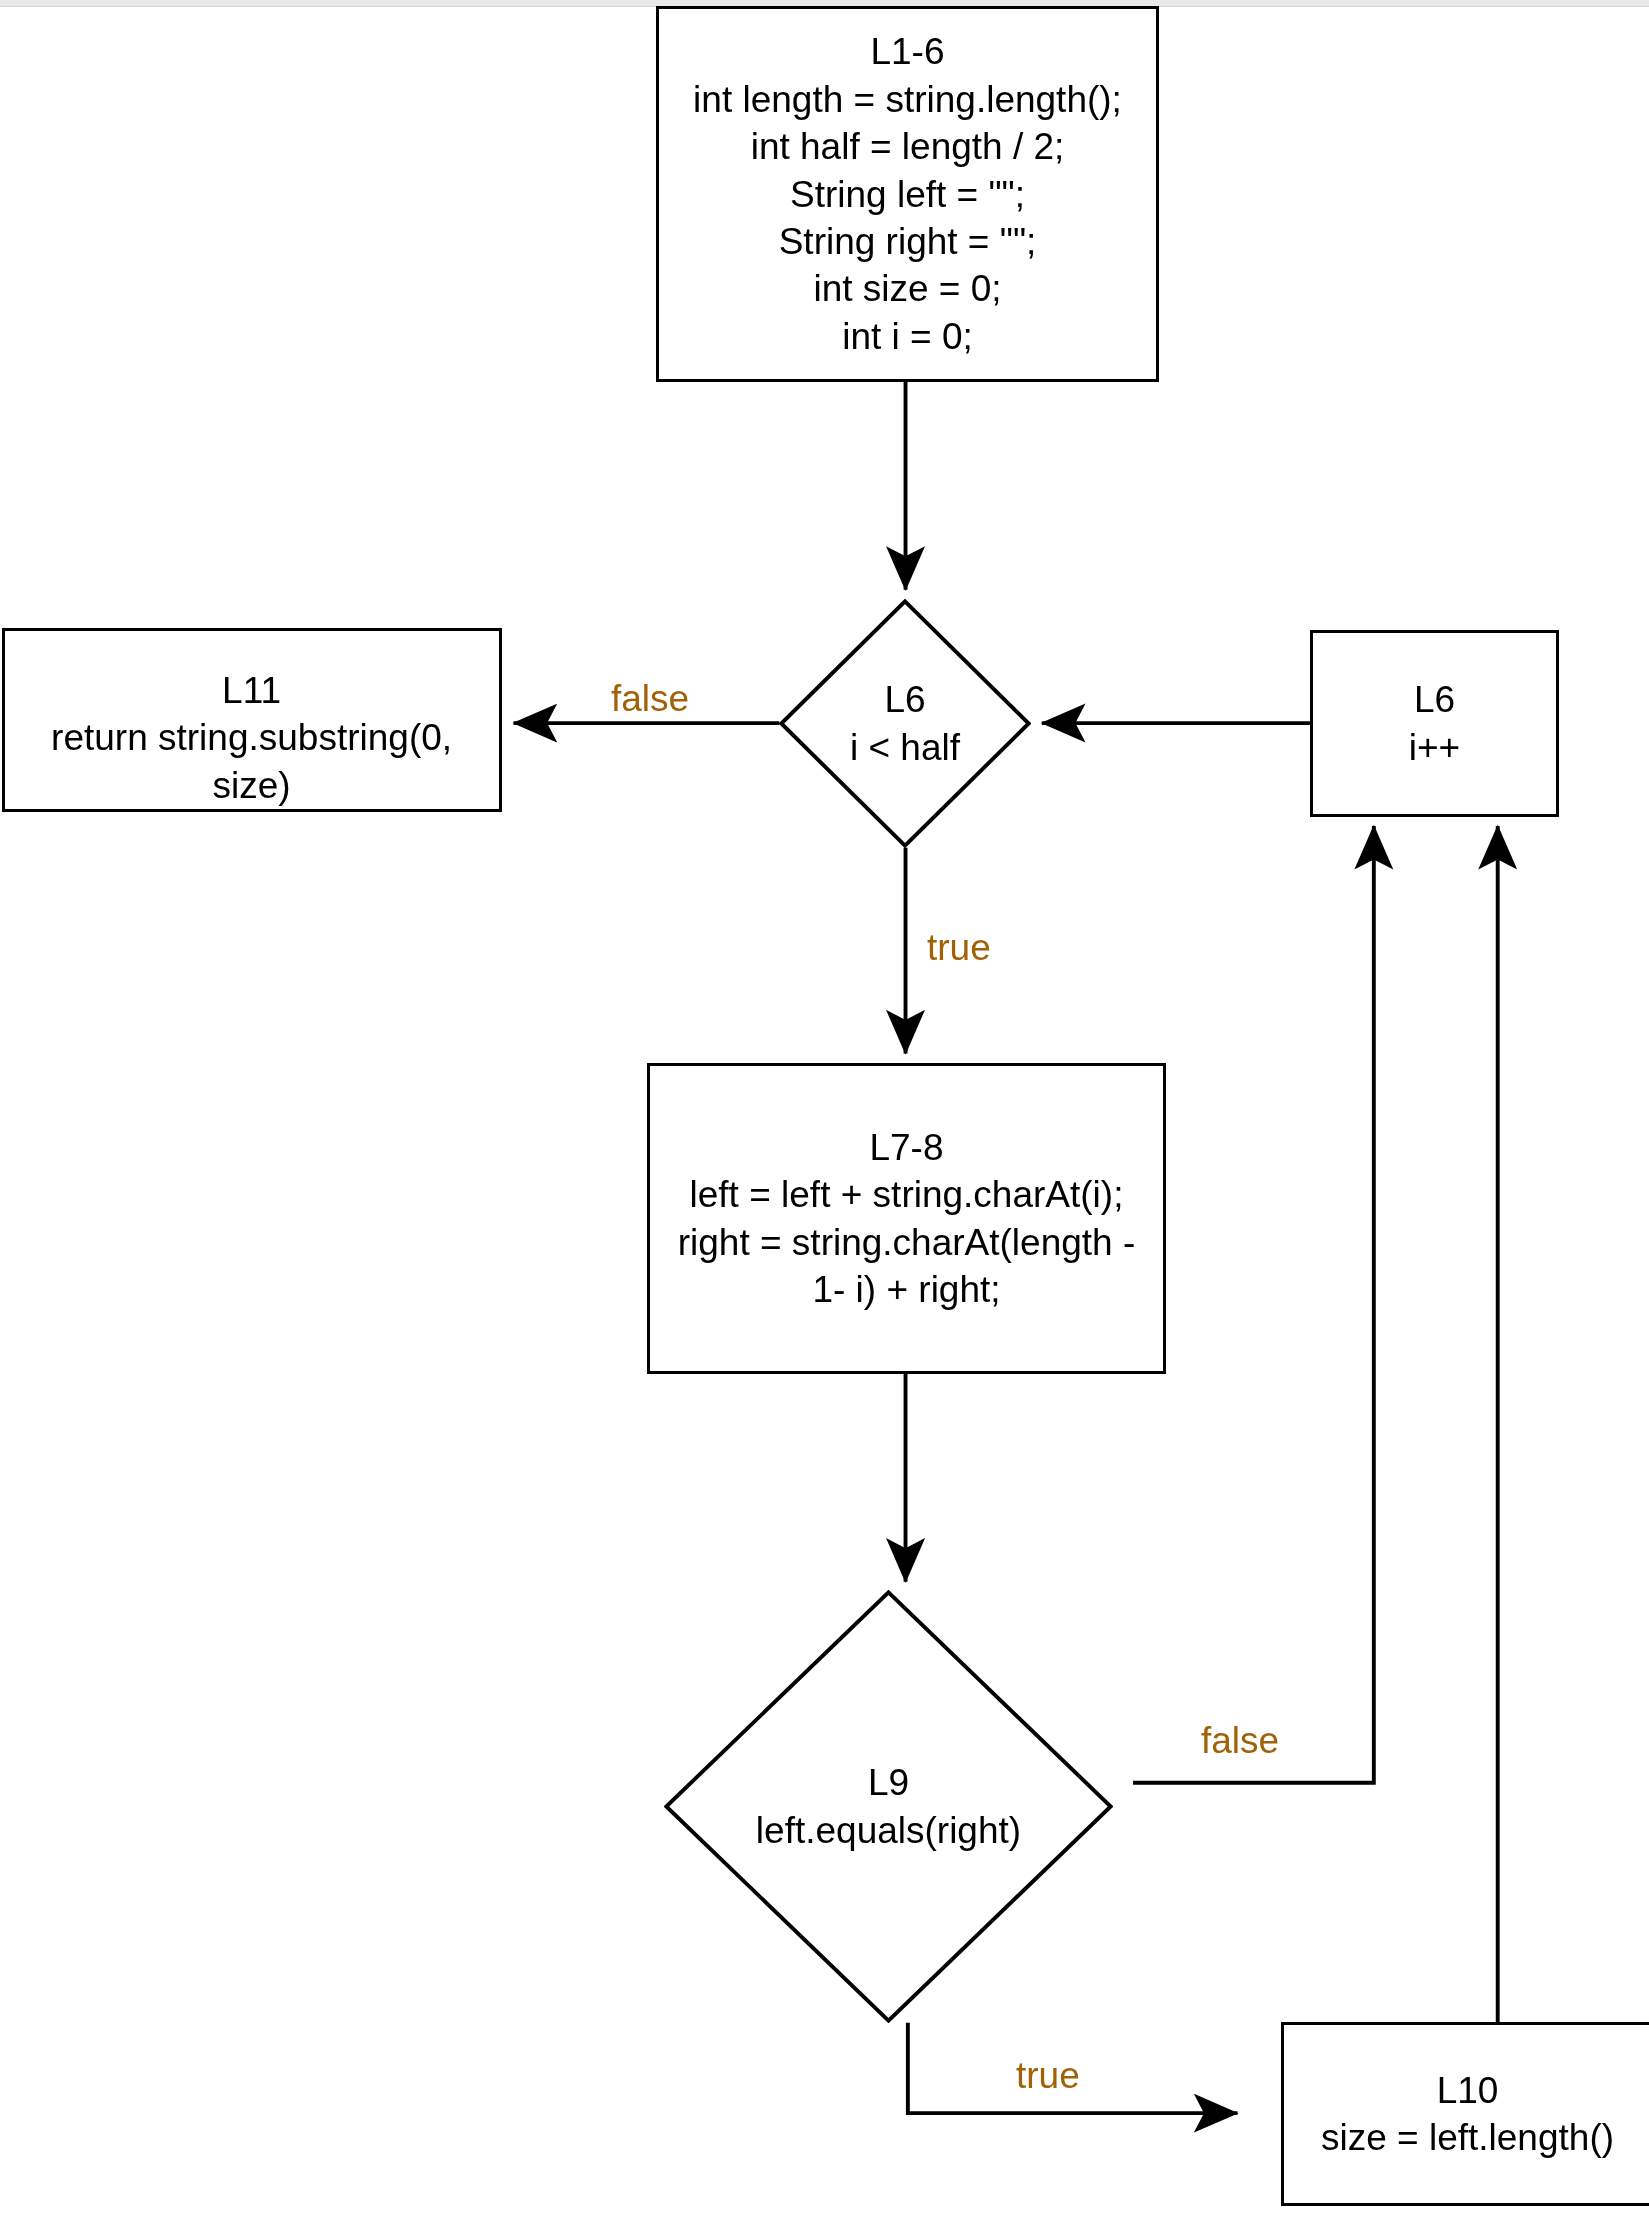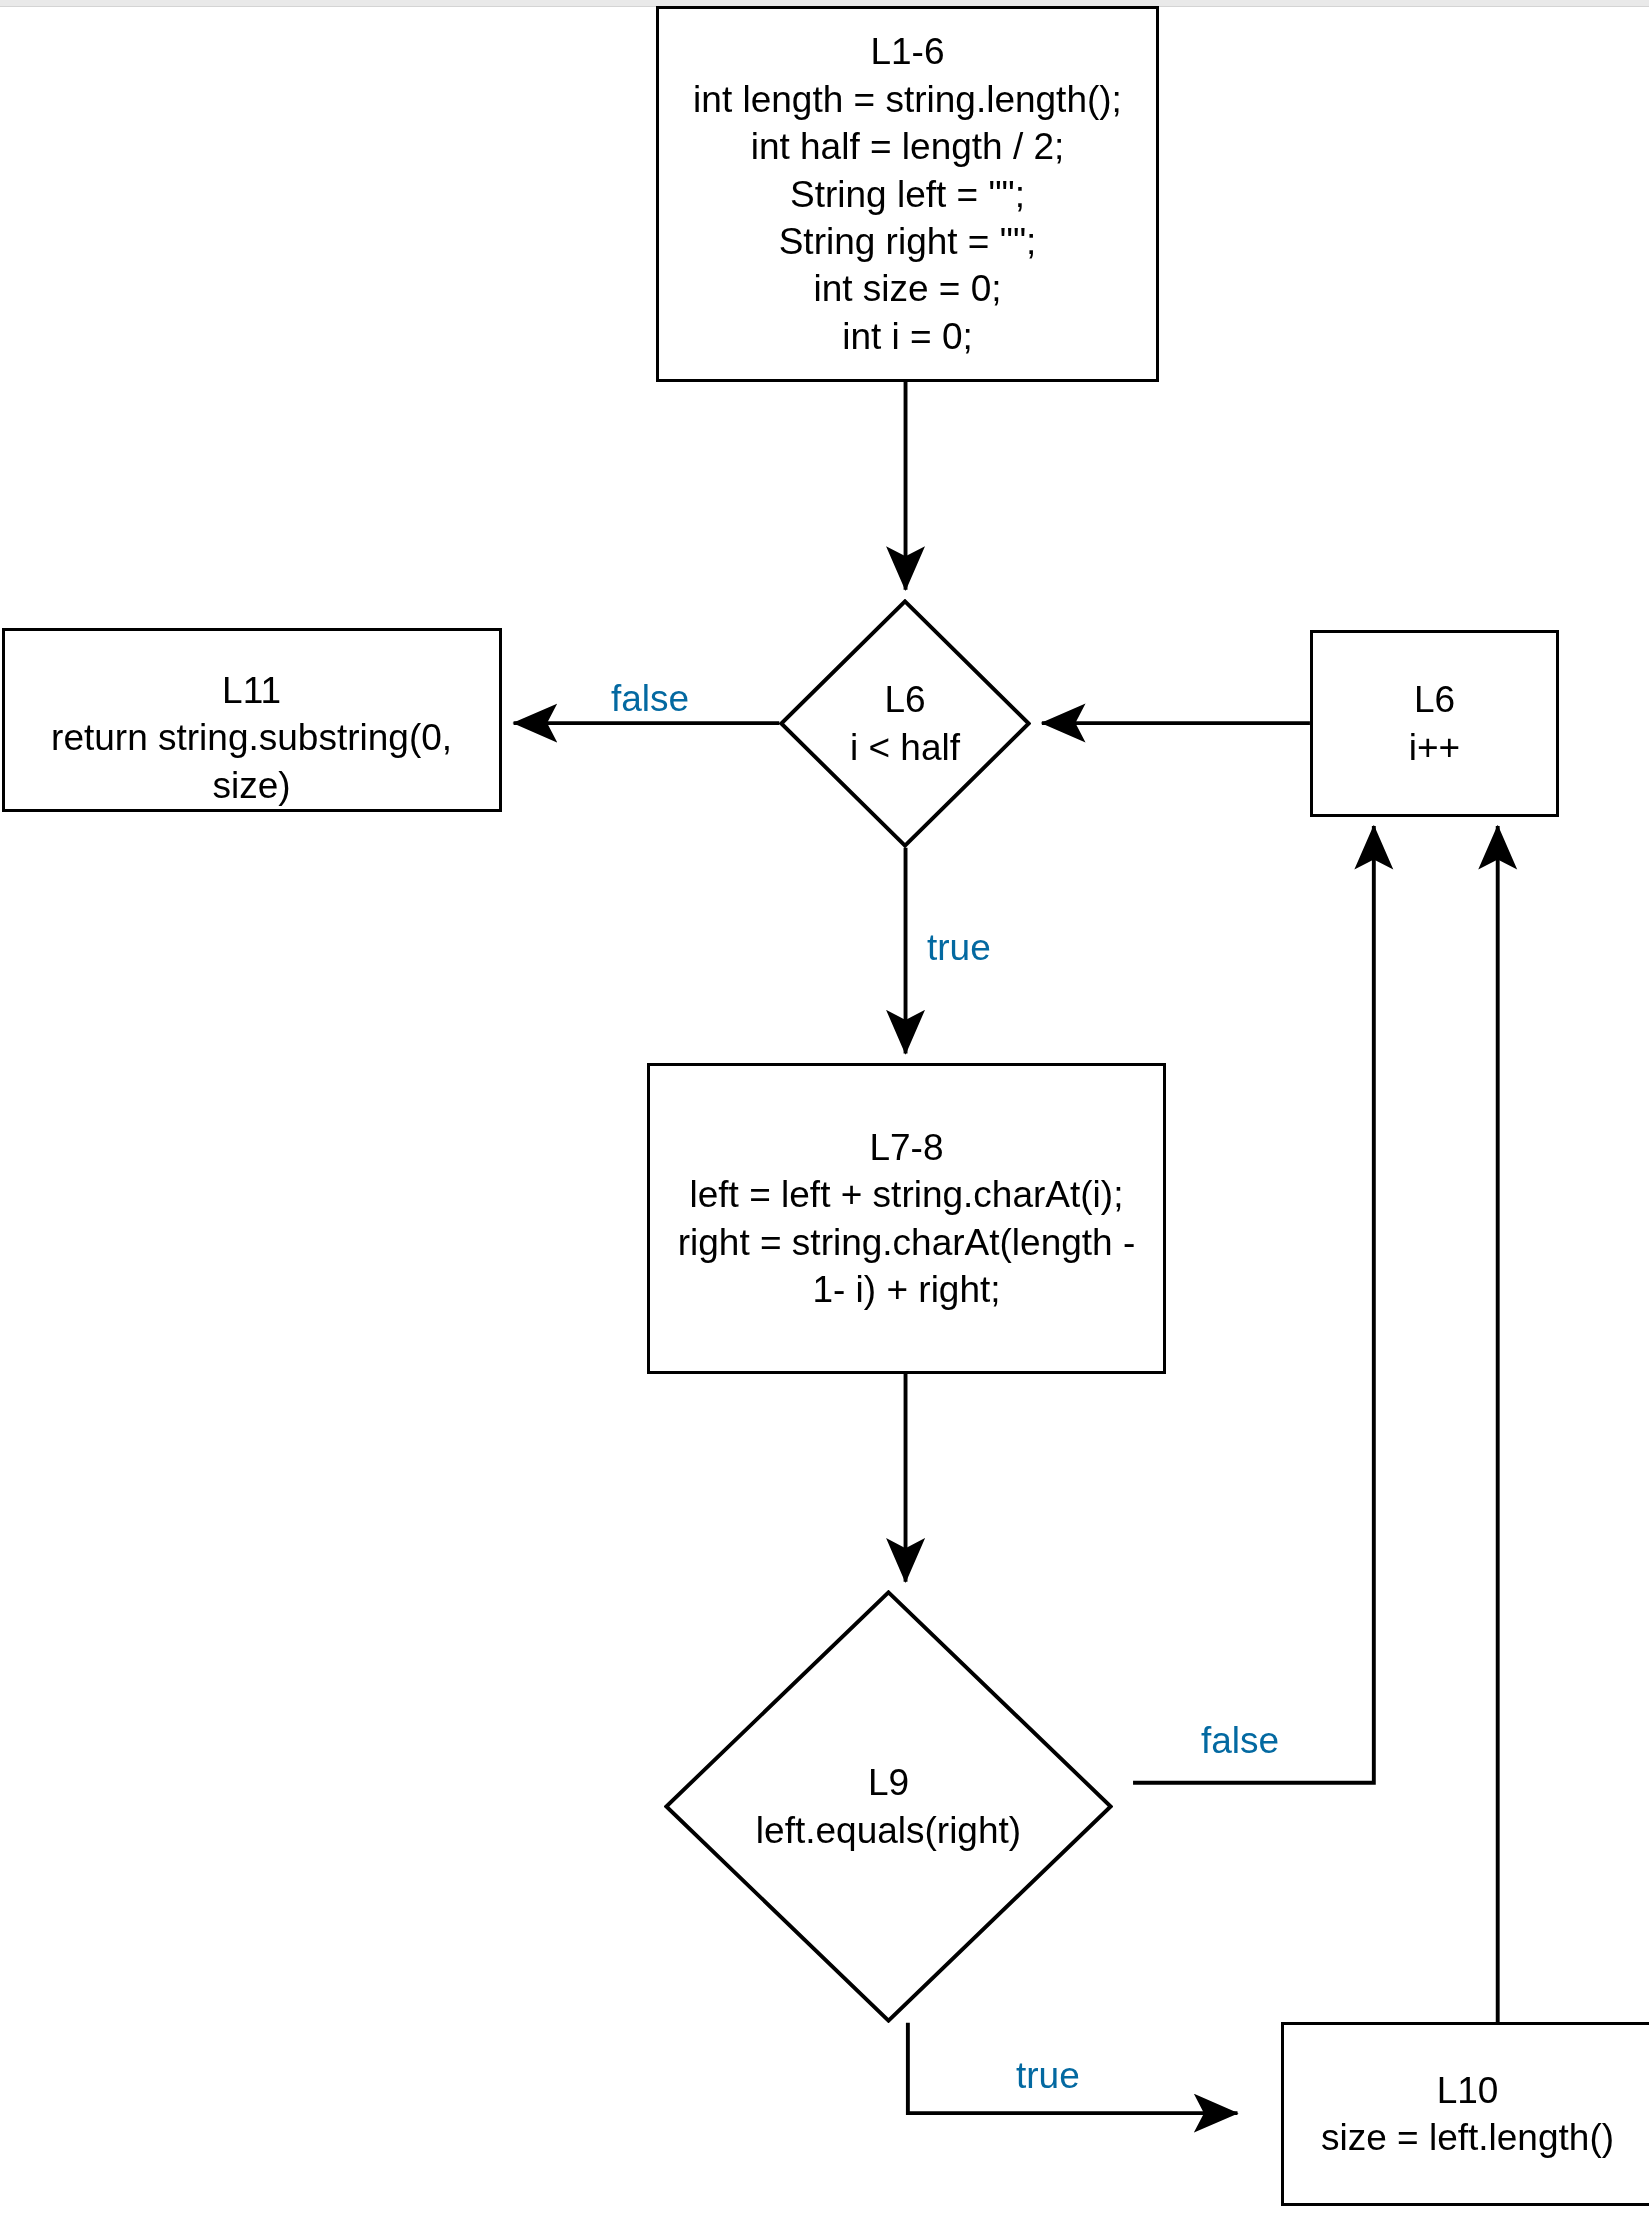--- a/index.html
+++ b/index.html
@@ -47,21 +47,21 @@
     border: 3.9px solid #000000;
   }
   .node .txt {
     width: 100%;
     padding: 0 10px;
     box-sizing: border-box;
     white-space: pre-line;
   }
   .edgelabel {
     position: absolute;
-    color: #0369a1;
+    color: #a16207;
     background: transparent;
     white-space: nowrap;
     line-height: 1;
   }
   
   #node-l1-6   { left: 656px;  top: 6.2px;    width: 503px; height: 376px; font-size: 37px; }
   #node-l11    { left: 1.6px;    top: 628px;  width: 500px; height: 184px; font-size: 37px; align-items: flex-end; }
   #node-l6-inc { left: 1310px; top: 630px;  width: 249px; height: 187px; font-size: 37px; }
   #node-l7-8   { left: 647px;  top: 1063px; width: 519px; height: 311px; font-size: 37px; align-items: center; }
   #node-l10    { left: 1247px; top: 2022px; width: 373px; height: 184px; font-size: 37px; margin-left: 34px; }

